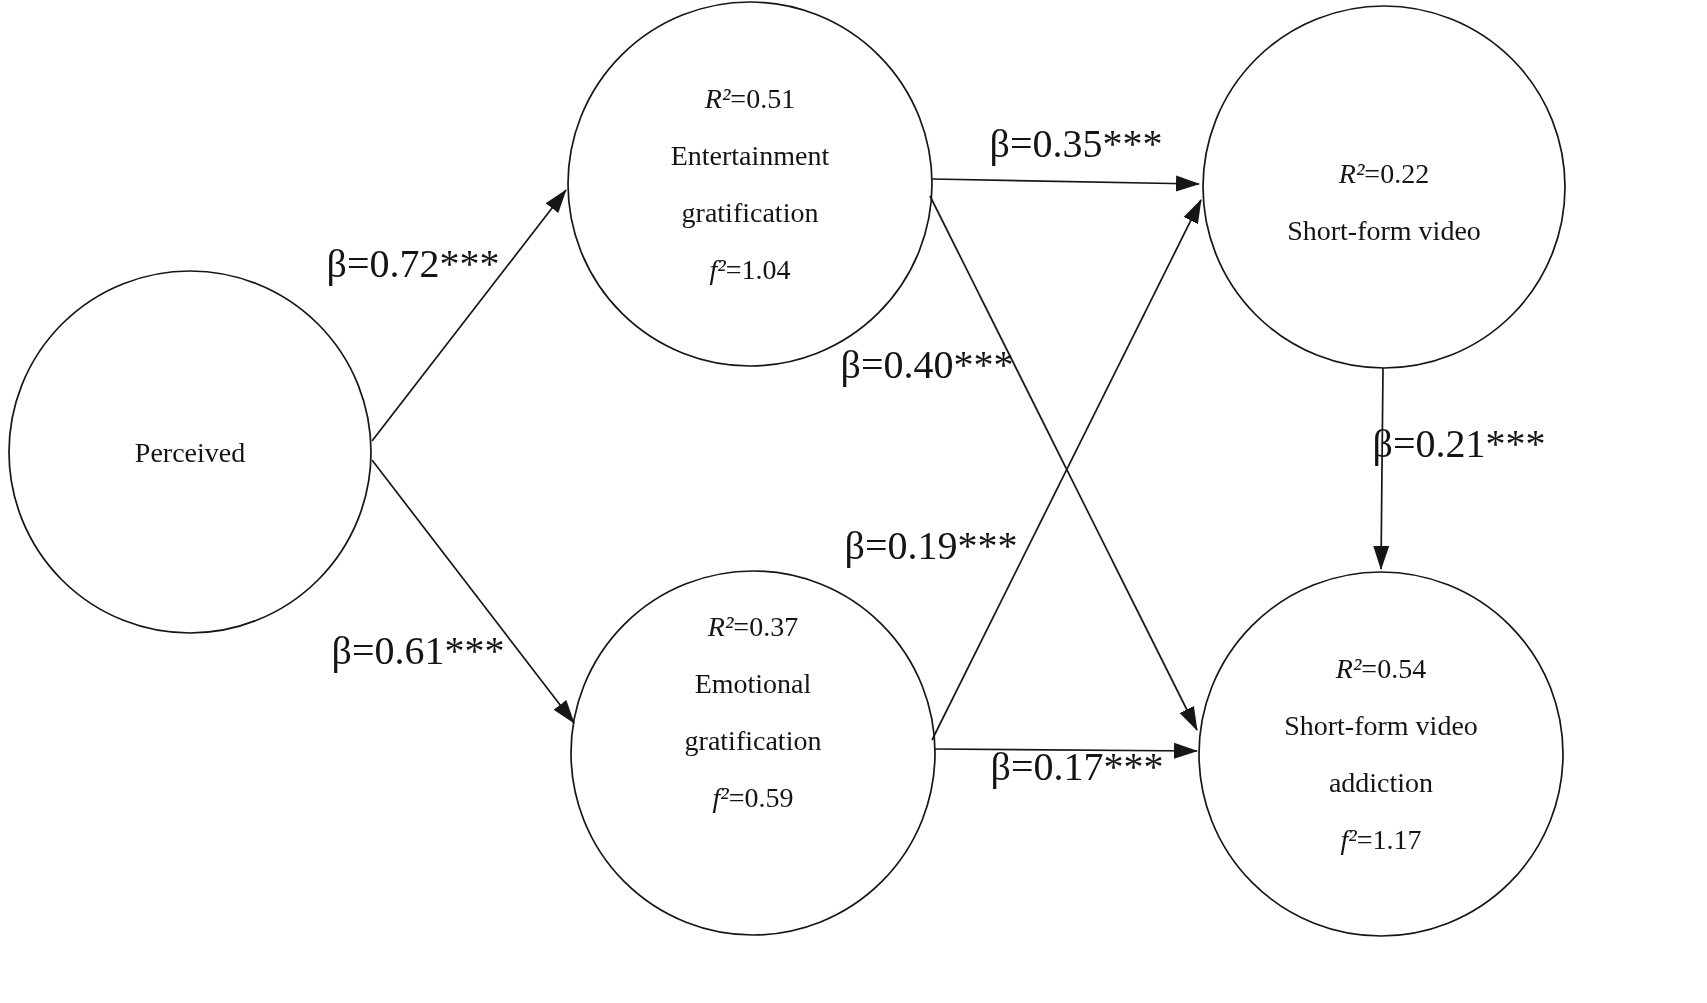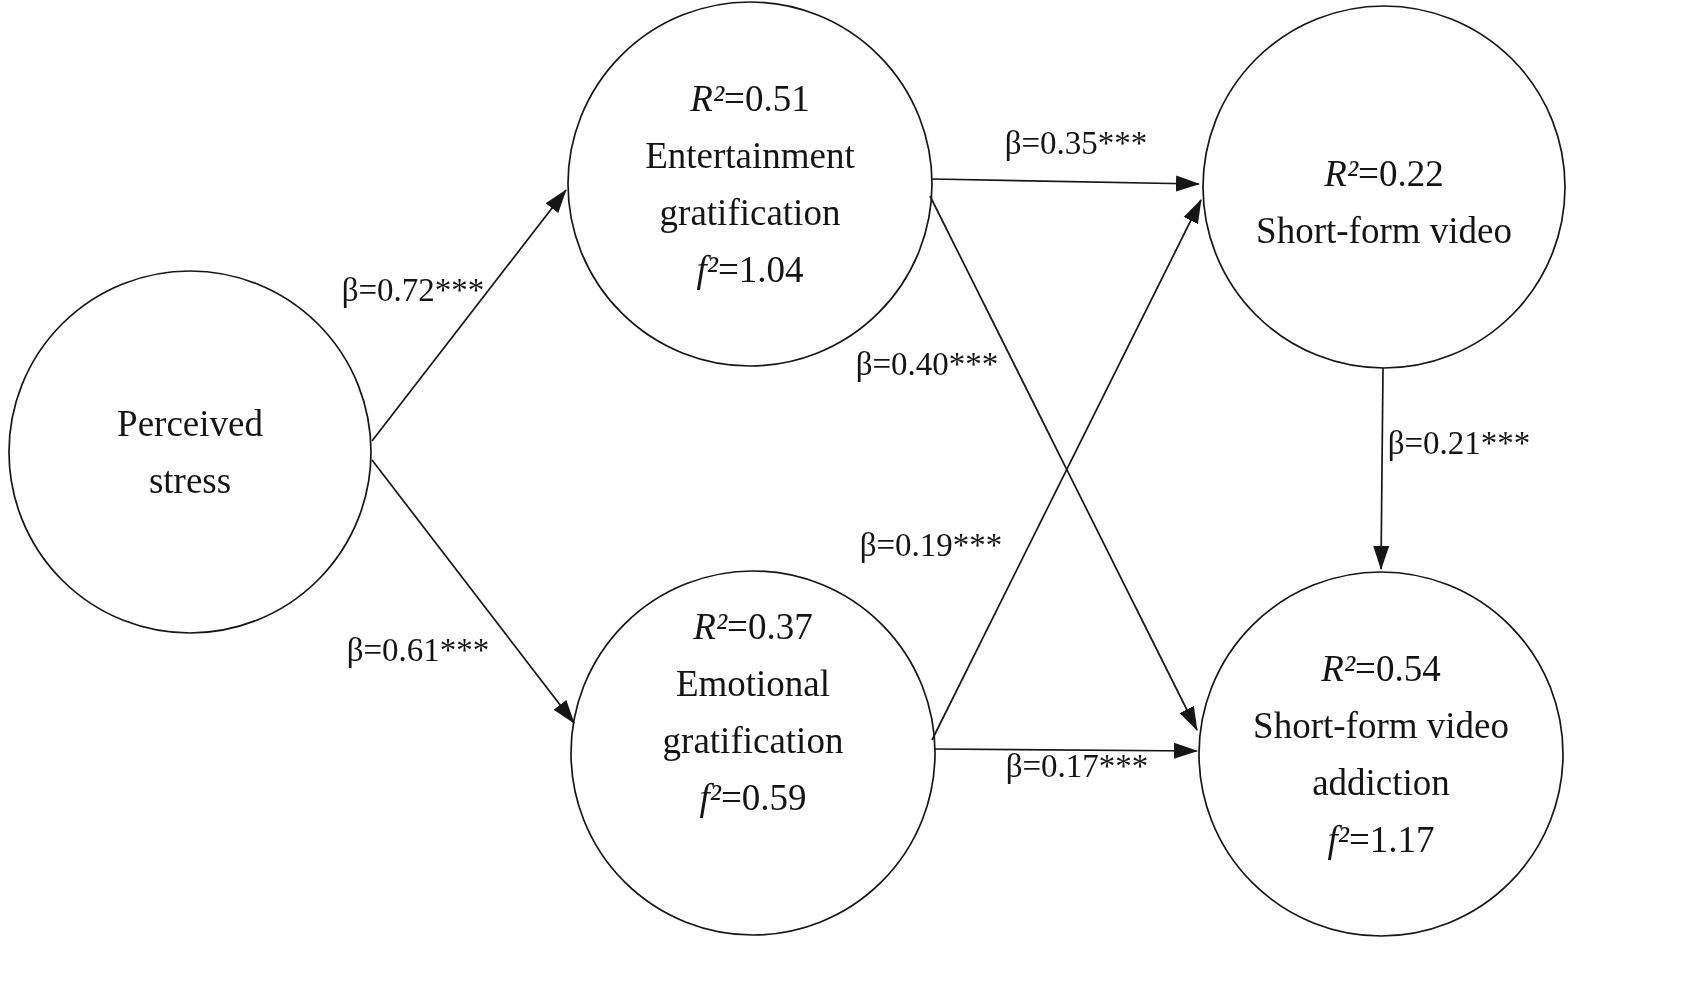--- a/index.html
+++ b/index.html
@@ -16,29 +16,29 @@
     overflow: hidden;
   }
   .layer {
     position: absolute;
     left: 0; top: 0;
   }
   .node-text {
     position: absolute;
     transform: translate(-50%, -50%);
     text-align: center;
-    font-size: 37px;
+    font-size: 28px;
     line-height: 57px;
     white-space: nowrap;
     color: #141414;
   }
   .edge-label {
     position: absolute;
     transform: translate(-50%, -50%);
-    font-size: 33px;
+    font-size: 40px;
     white-space: nowrap;
     color: #141414;
   }
   .it { font-style: italic; }
 </style>
 </head>
 <body>
 
 <div class="figure">
 
@@ -62,21 +62,20 @@
       <line x1="932" y1="179" x2="1199" y2="184" marker-end="url(#arrow)"></line>
       <line x1="930" y1="196" x2="1197" y2="730" marker-end="url(#arrow)"></line>
       <line x1="932" y1="740" x2="1201" y2="200" marker-end="url(#arrow)"></line>
       <line x1="935" y1="749" x2="1197" y2="751" marker-end="url(#arrow)"></line>
       <line x1="1383" y1="368" x2="1381" y2="569" marker-end="url(#arrow)"></line>
     </g>
   </svg>
 
   <div class="node-text" style="left:190px; top:452px;">
     <div>Perceived</div>
-    <div>stress</div>
   </div>
 
   <div class="node-text" style="left:750px; top:184px;">
     <div class="stat"><span class="it">R²</span><span>=0.51</span></div>
     <div>Entertainment</div>
     <div>gratification</div>
     <div class="stat"><span class="it">f²</span><span>=1.04</span></div>
   </div>
 
   <div class="node-text" style="left:753px; top:712px;">
@@ -91,21 +90,21 @@
     <div>Short-form video</div>
   </div>
 
   <div class="node-text" style="left:1381px; top:754px;font-family:Liberation Serif, serif;">
     <div class="stat"><span class="it">R²</span><span>=0.54</span></div>
     <div>Short-form video</div>
     <div>addiction</div>
     <div class="stat"><span class="it">f²</span><span>=1.17</span></div>
   </div>
 
-  <div class="edge-label" style="left:413px; top:263px;margin-top:27px;">β=0.72***</div>
+  <div class="edge-label" style="left:413px; top:263px;">β=0.72***</div>
   <div class="edge-label" style="left:418px; top:650px;">β=0.61***</div>
   <div class="edge-label" style="left:1076px; top:143px;">β=0.35***</div>
   <div class="edge-label" style="left:927px; top:364px;">β=0.40***</div>
   <div class="edge-label" style="left:931px; top:545px;">β=0.19***</div>
   <div class="edge-label" style="left:1077px; top:766px;">β=0.17***</div>
   <div class="edge-label" style="left:1459px; top:443px;">β=0.21***</div>
 
 </div>
 
 </body></html>

